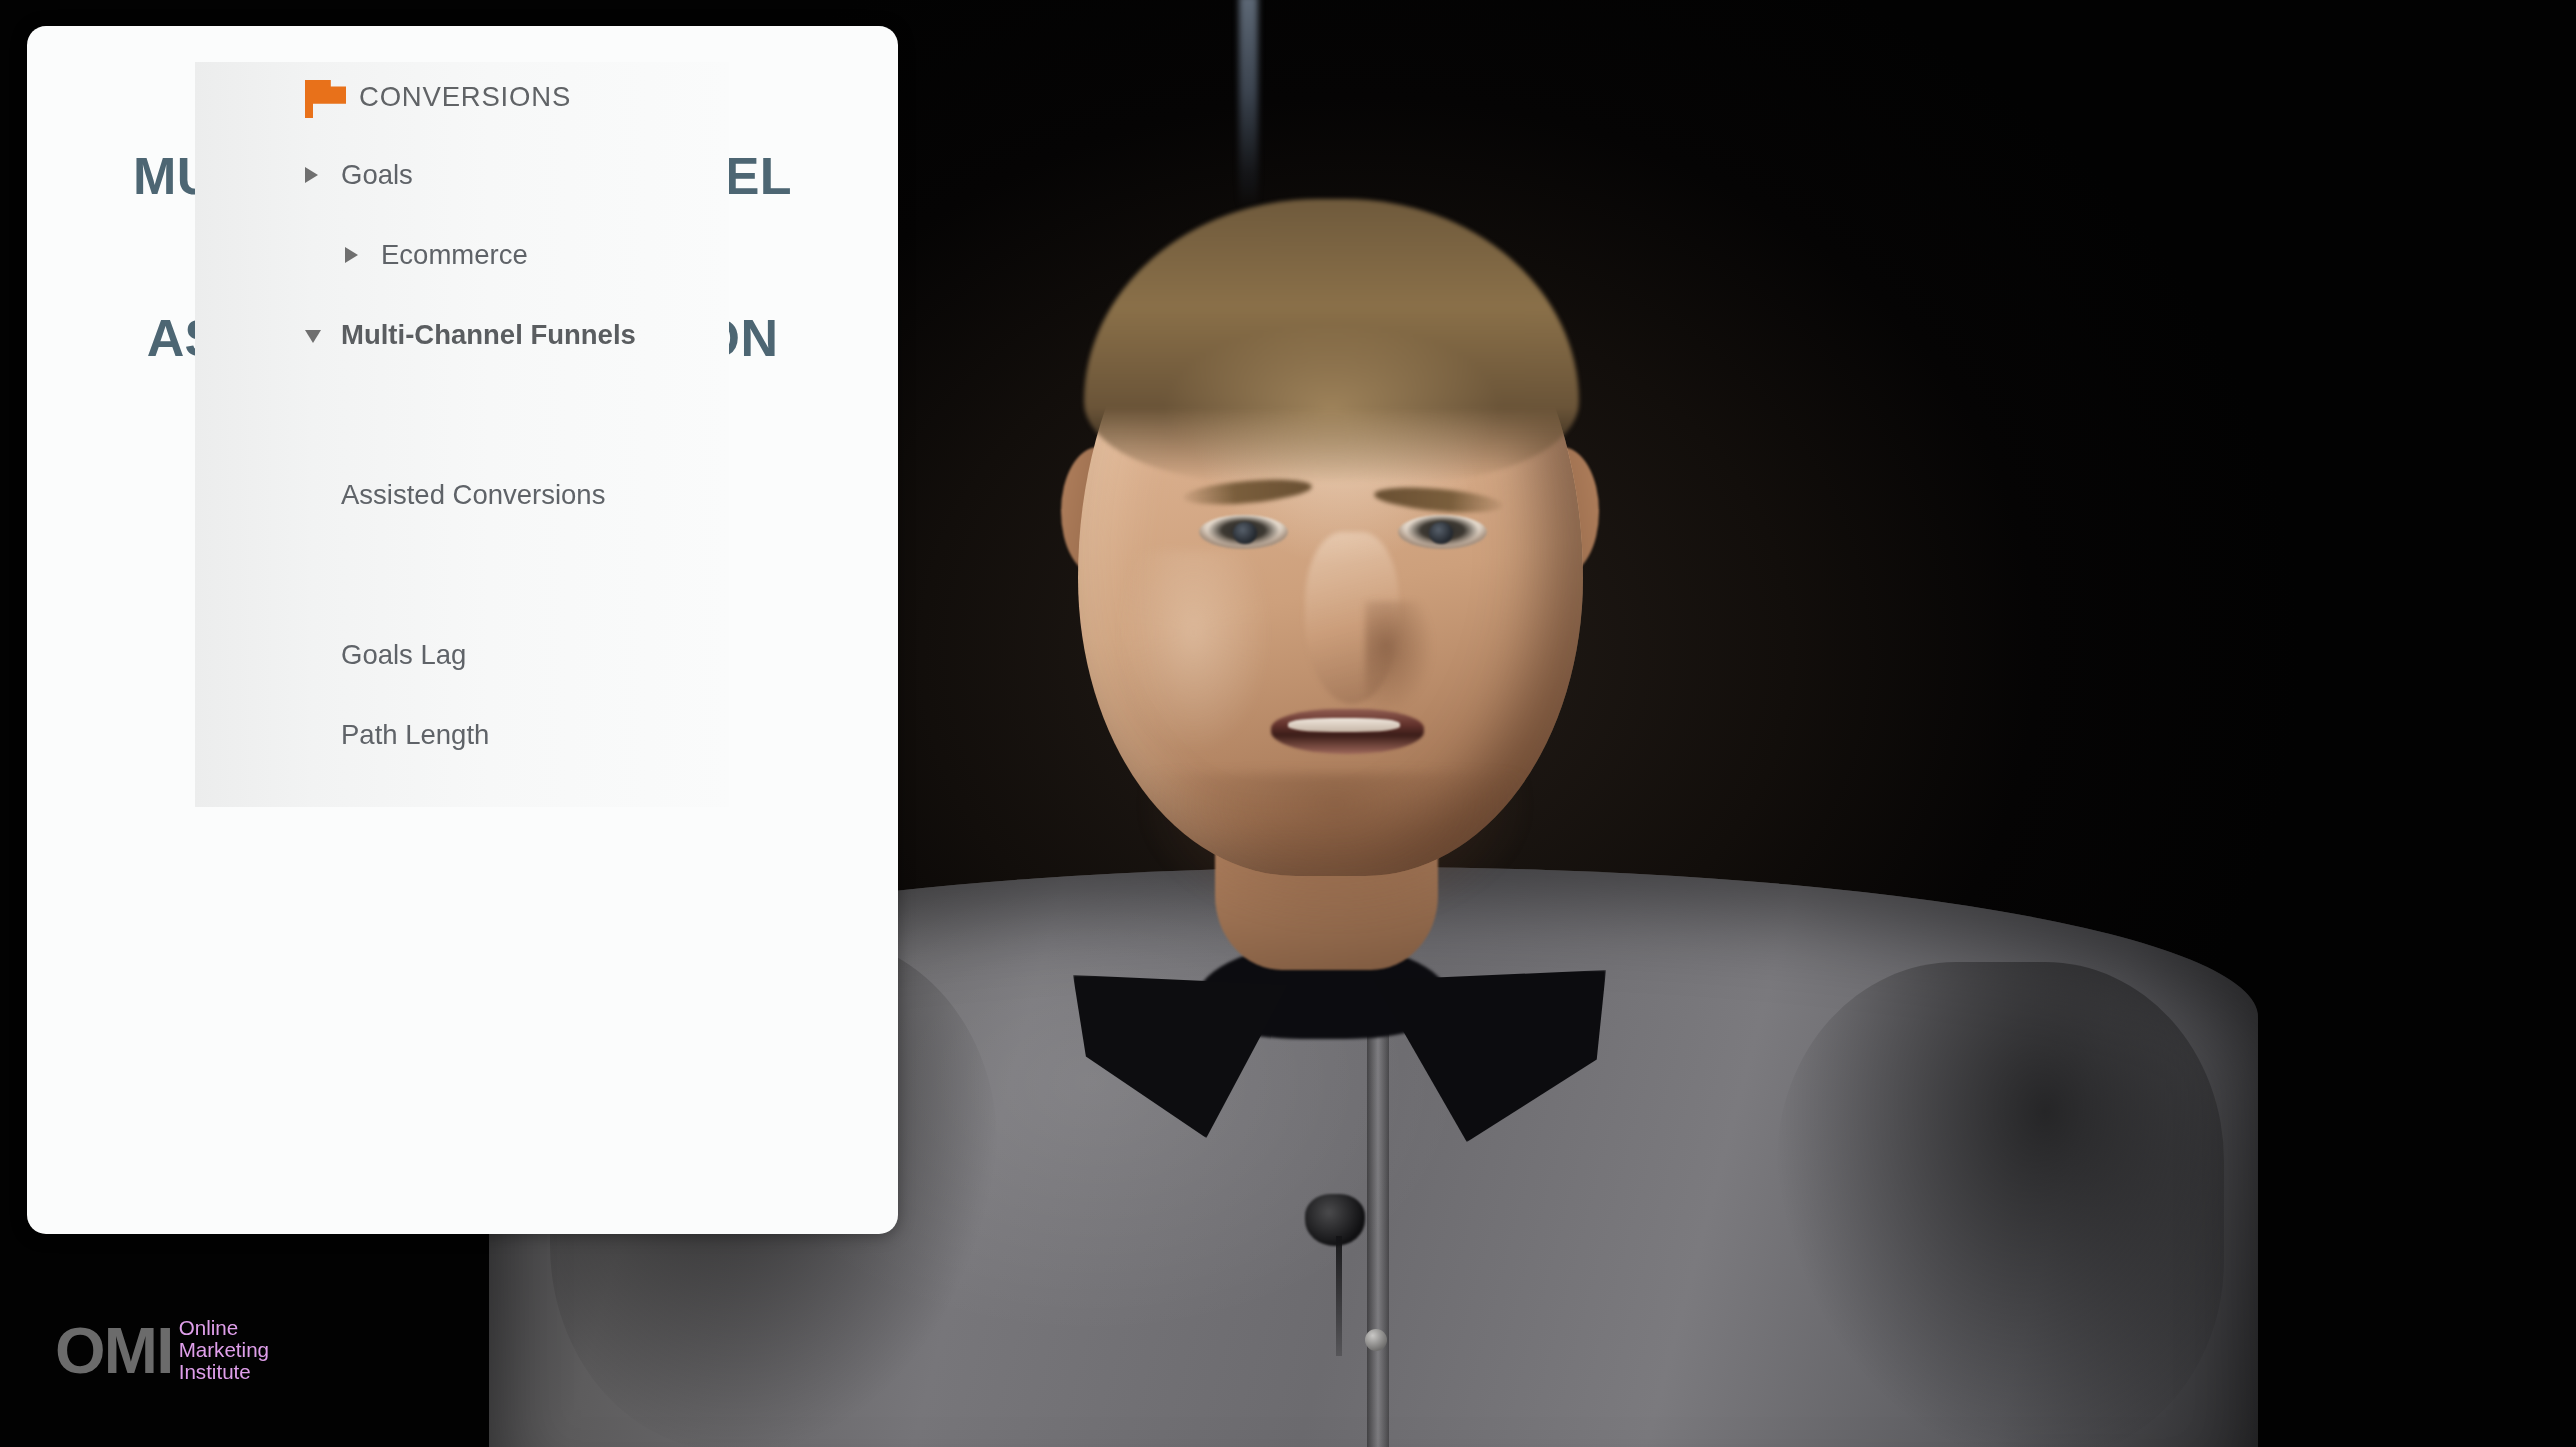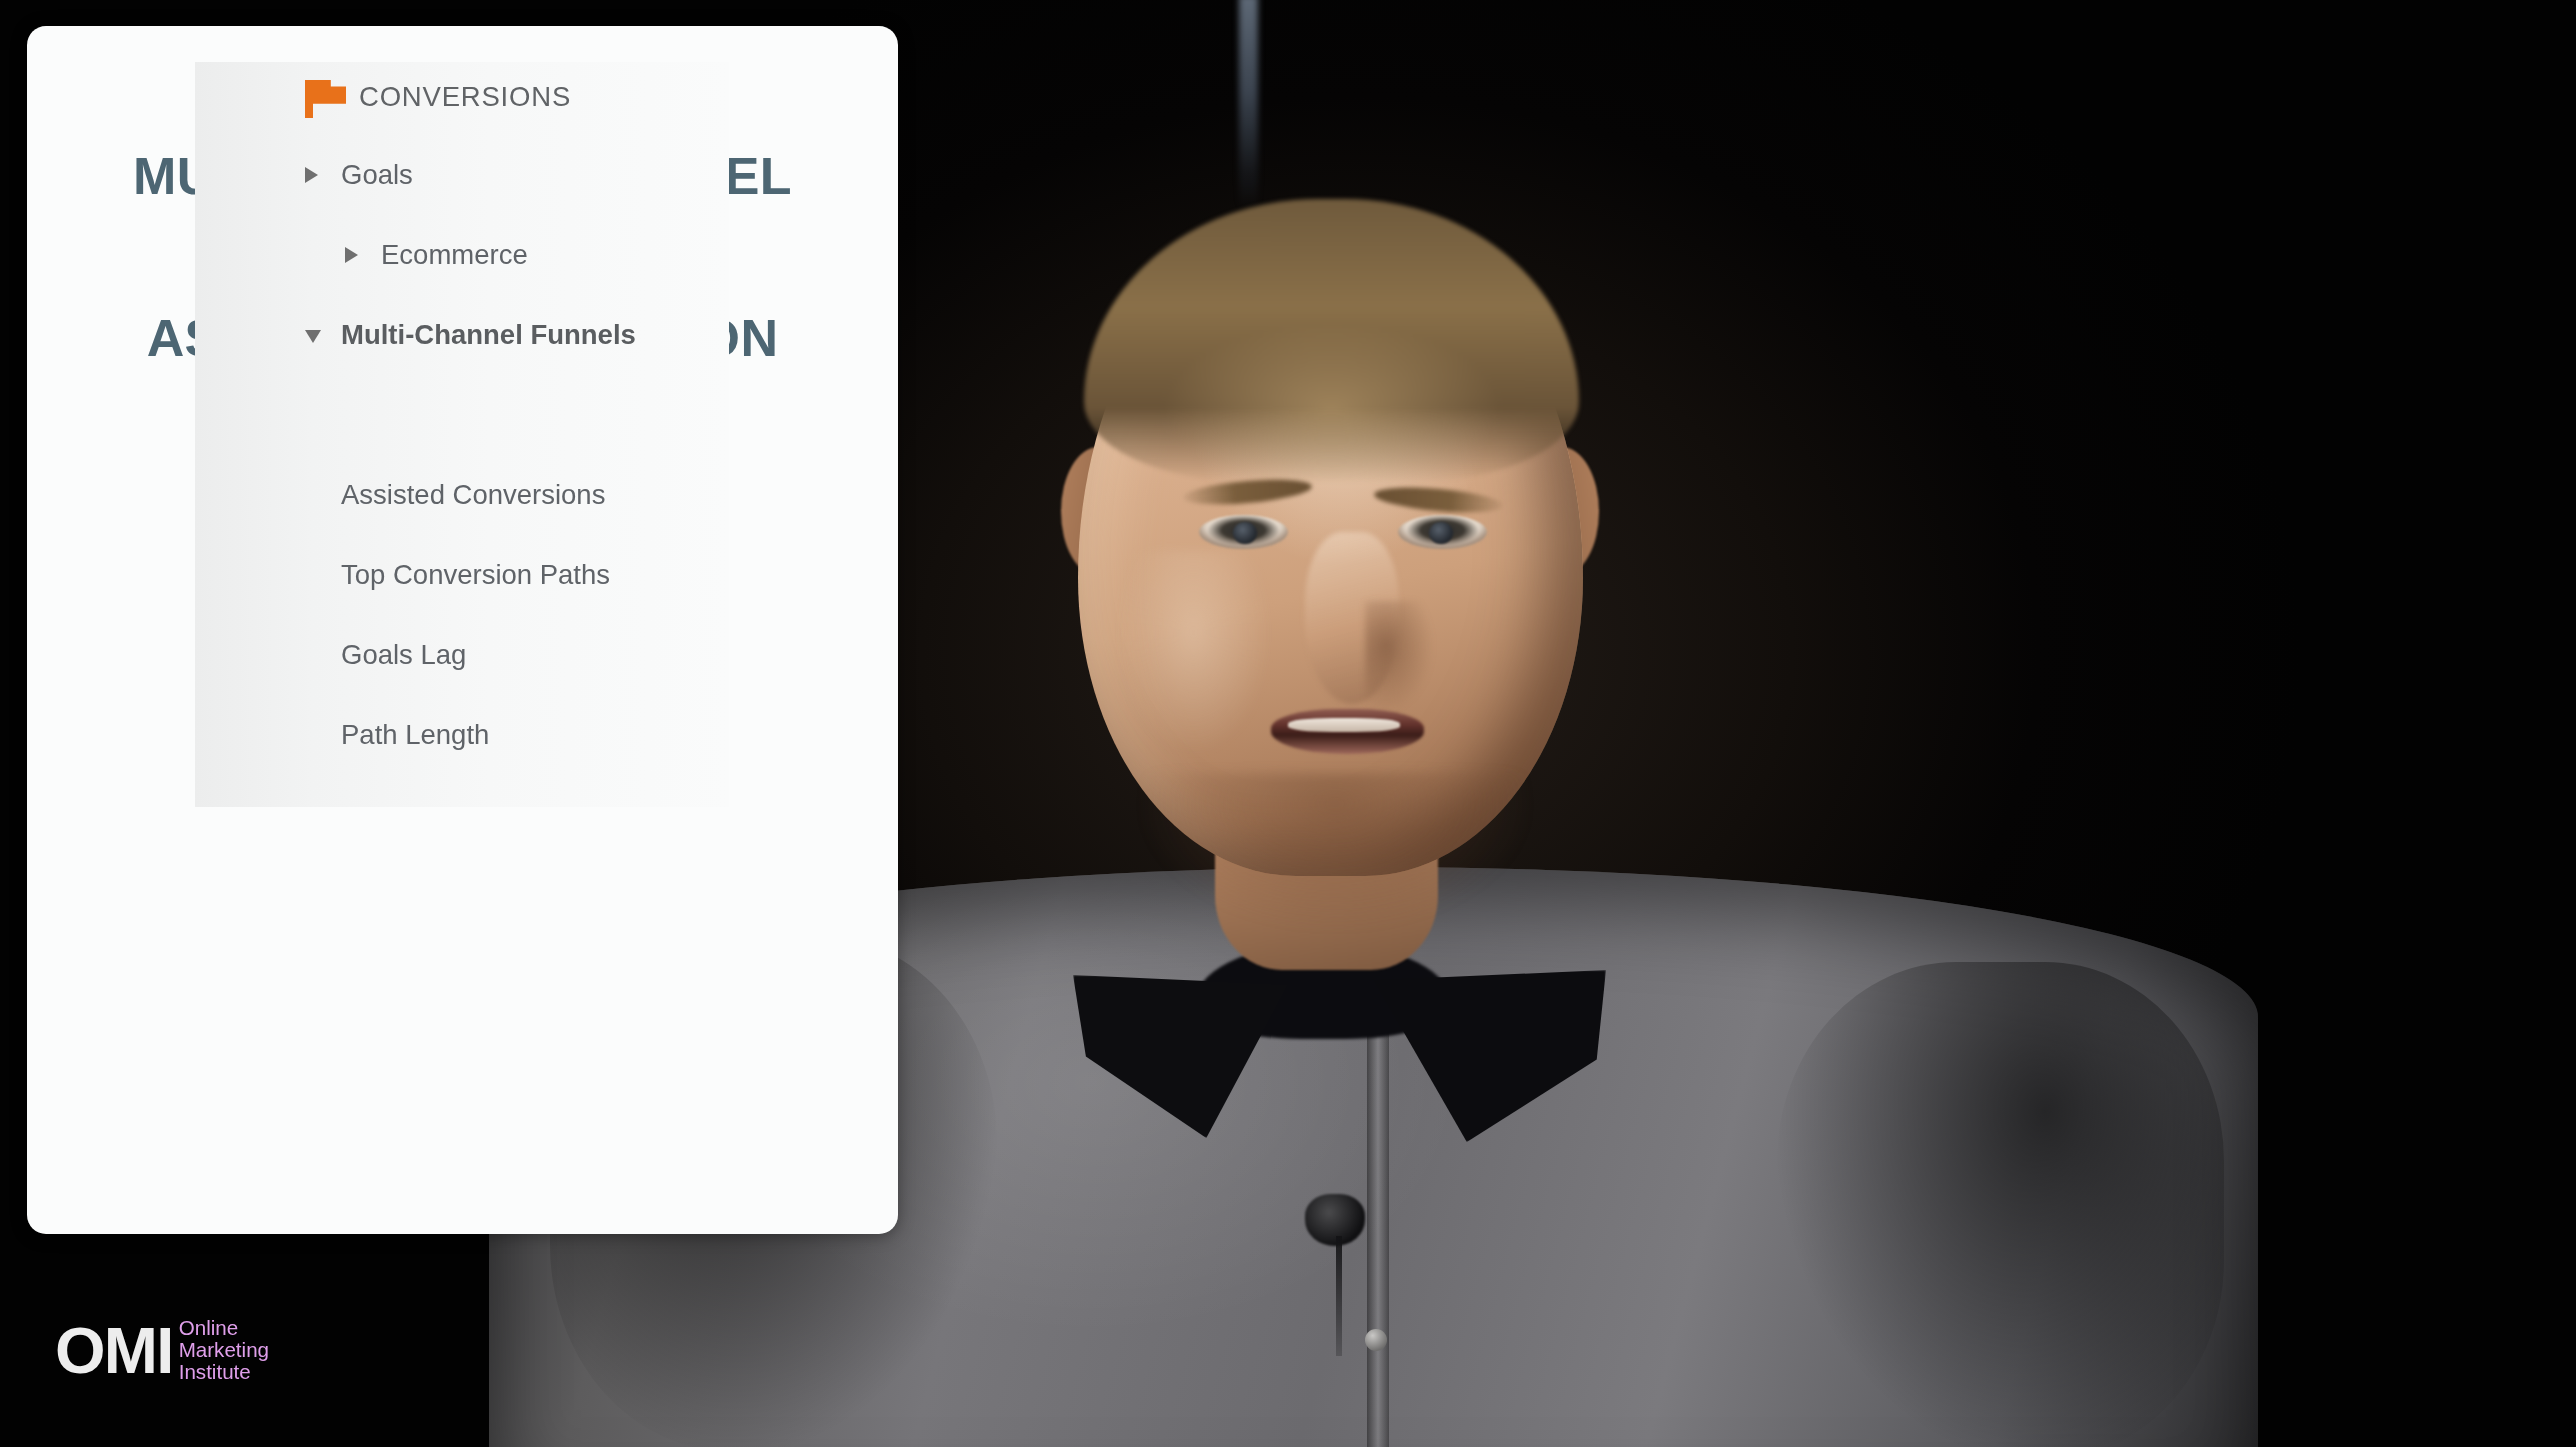--- a/index.html
+++ b/index.html
@@ -310,21 +310,21 @@
   
   .omi-logo {
     position:absolute;
     left:55px; top:1317px;
     display:flex;
     align-items:center;
     gap:3.4px;
     opacity:.93;
   }
   .omi-mark {
-    color:#ffffff;
+    color:#737373;
     font-weight:bold;
     font-size:65px;
     line-height:65px;
     letter-spacing:-1.7px;
   }
   .omi-words {
     display:flex;
     flex-direction:column;
     justify-content:center;
     color:#f0abfc;
@@ -405,23 +405,20 @@
       <div class="ga-row" style="top:246px;">
         <span class="ga-arrow down" style="top:21.5px;"></span>
         <span class="ga-label bold">Multi-Channel Funnels</span>
       </div>
 
 
       <div class="ga-row" style="top:406px;">
         <span class="ga-label">Assisted Conversions</span>
       </div>
 
-      <div class="ga-row" style="top:486px;">
-        <span class="ga-label">Top Conversion Paths</span>
-      </div>
 
       <div class="ga-row" style="top:566px;">
         <span class="ga-label">Goals Lag</span>
       </div>
 
       <div class="ga-row" style="top:646px;">
         <span class="ga-label">Path Length</span>
       </div>
 
     </div>

